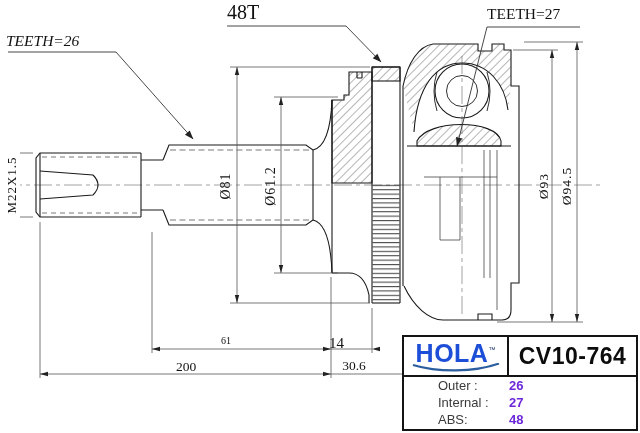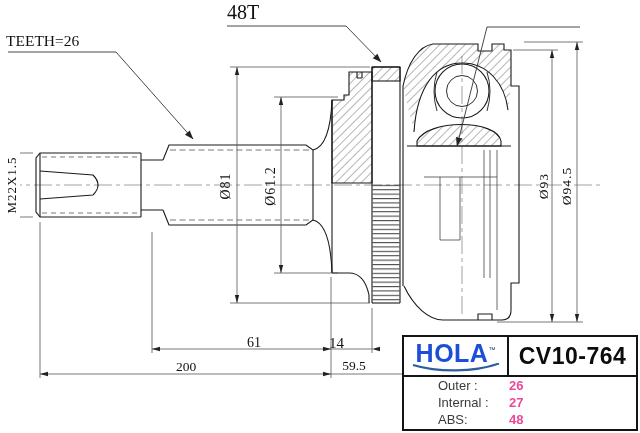--- a/index.html
+++ b/index.html
@@ -15,21 +15,21 @@
   .thead{display:flex;height:38px;border-bottom:2px solid #141414;}
   .tcell-logo{width:105px;border-right:2px solid #141414;display:flex;flex-direction:column;
               align-items:center;justify-content:center;padding-top:2px;box-sizing:border-box;}
   .brand{font-weight:bold;font-size:25px;line-height:22px;color:#1d4ed8;letter-spacing:0.5px;}
   .tm{font-size:7px;vertical-align:10px;color:#1d3768;letter-spacing:0;}
   .tcell-pn{flex:1;display:flex;align-items:center;justify-content:center;
             font-weight:bold;font-size:23px;color:#0c0c0c;letter-spacing:0.5px;}
   .tbody{flex:1;padding-top:0;}
   .srow{display:flex;line-height:17px;font-size:13px;color:#3a3a3a;}
   .slabel{width:105px;padding-left:34px;box-sizing:border-box;}
-  .sval{font-weight:bold;color:#ec4899;text-align:right;}
+  .sval{font-weight:bold;color:#6d28d9;text-align:right;}
 </style>
 </head>
 <body>
 
 <div class="stage">
 
   <svg width="640" height="433" viewBox="0 0 640 433">
     <defs>
       <pattern id="hatch" width="6" height="6" patternUnits="userSpaceOnUse" patternTransform="rotate(45)">
         <line x1="0" y1="0" x2="0" y2="6" stroke="#3a3a3a" stroke-width="0.75"></line>
@@ -122,33 +122,34 @@
         <path d="M 331,374 l -8,-2.2 l 0,4.4 Z"></path>
     </g>
 
     <g stroke="#333" stroke-width="0.9" fill="none">
       <path d="M 8,52 H 116 L 193,139" marker-end="url(#arr)"></path>
       <path d="M 227,26 H 346 L 381,62" marker-end="url(#arr)"></path>
       <path d="M 580,27 H 487 L 457,146" marker-end="url(#arr)"></path>
     </g>
   </svg>
 
-  <div class="lbl" style="left:6px;top:32px;font-size:15.5px;">TEETH=26</div>
+  <div class="lbl" style="left:6px;top:32px;font-size:15.5px;font-style:italic;">TEETH=26</div>
   <div class="lbl" style="left:227px;top:1px;font-size:20px;">48T</div>
+  <div class="lbl" style="left:487px;top:5px;font-size:15.5px;">TEETH=27</div>
 
   <div class="lbl rot dimtxt" style="left:-28px;top:177px;width:80px;font-size:13px;background:#fff;">M22X1.5</div>
   <div class="lbl rot dimtxt" style="left:191px;top:178px;width:70px;font-size:14px;">Ø81</div>
   <div class="lbl rot dimtxt" style="left:236px;top:178px;width:70px;font-size:14px;">Ø61.2</div>
   <div class="lbl rot dimtxt" style="left:509px;top:178px;width:70px;font-size:13.5px;">Ø93</div>
   <div class="lbl rot dimtxt" style="left:532px;top:178px;width:70px;font-size:13.5px;">Ø94.5</div>
 
-  <div class="lbl" style="left:221px;top:335px;width:40px;text-align:right;font-size:14px;">61</div>
+  <div class="lbl" style="left:221px;top:335px;width:40px;text-align:left;font-size:10px;">61</div>
   <div class="lbl" style="left:329px;top:335px;width:40px;font-size:15px;">14</div>
   <div class="lbl" style="left:161px;top:359px;width:50px;text-align:center;font-size:13.5px;">200</div>
-  <div class="lbl" style="left:329px;top:358px;width:50px;text-align:center;font-size:13.5px;">59.5</div>
+  <div class="lbl" style="left:329px;top:358px;width:50px;text-align:center;font-size:13.5px;">30.6</div>
 
   <div class="tblock">
     <div class="thead">
       <div class="tcell-logo">
         <div>
           <span class="brand">HOLA</span><span class="tm">™</span>
         </div>
         <svg width="92" height="9" viewBox="0 0 92 9" style="position:static;margin-top:-3px;">
           <path d="M 3,2 C 28,9.5 64,9.5 89,0.5" stroke="#2b5e9e" stroke-width="2.2" fill="none"></path>
         </svg>

